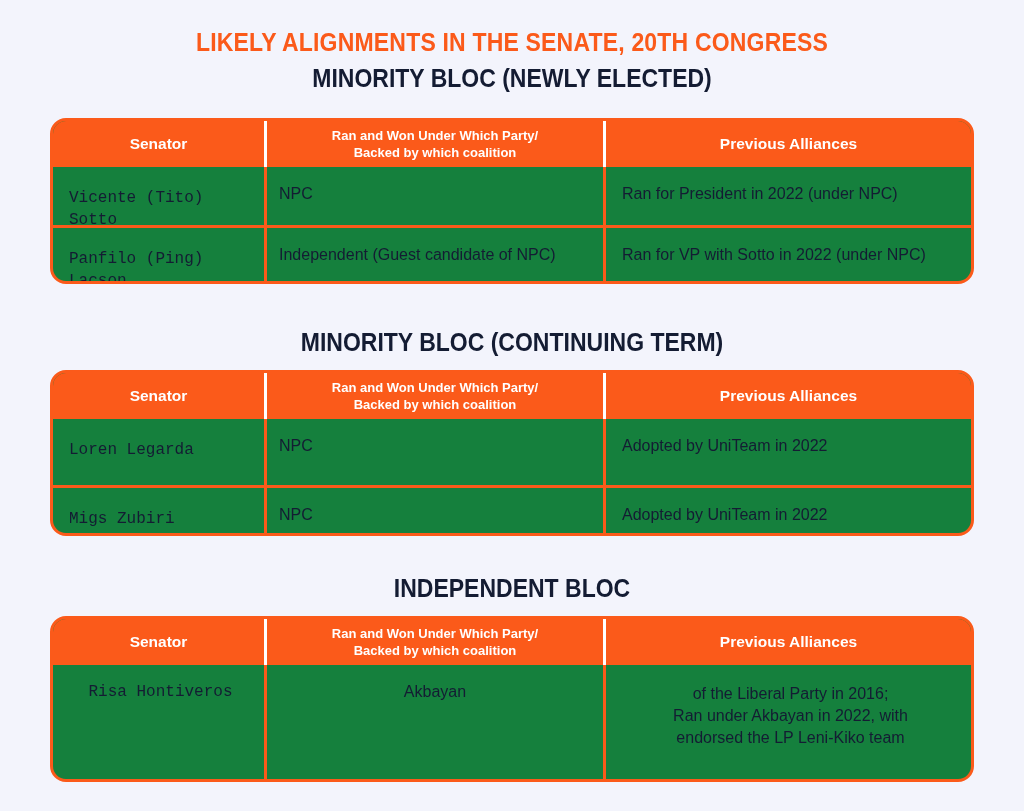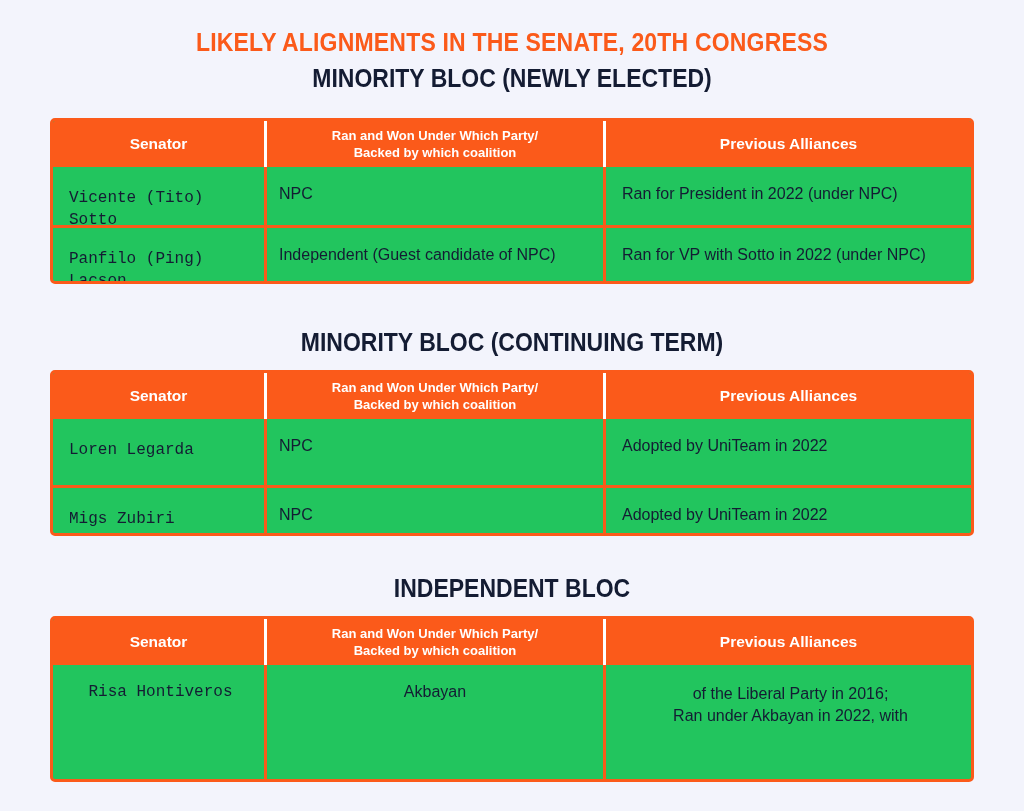--- a/index.html
+++ b/index.html
@@ -25,22 +25,22 @@
       text-align: center;
       color: #141c33;
       font-weight: bold;
       font-size: 25px;
       transform: scaleX(0.92);
     }
     .tbl {
       position: absolute;
       left: 50px; width: 924px;
       border: 3px solid #fb5a1a;
-      border-radius: 5px;
-      background: #22c55e;
+      border-radius: 16px;
+      background: #15803d;
       box-sizing: border-box;
       overflow: hidden;
     }
     .tbl-head {
       display: flex;
       background: #fb5a1a;
       height: 46px;
     }
     .th {
       color: #ffffff;
@@ -126,15 +126,16 @@
       <span>Backed by which coalition</span>
     </div>
     <div class="th c3">Previous Alliances</div>
   </div>
   <div class="row" style="height:114px;border-top:none;text-align:center;">
     <div class="td c1" style="padding-top:16px;">Risa Hontiveros</div>
     <div class="td c2" style="padding-top:16px;">Akbayan</div>
     <div class="td c3" style="padding-top:18px;">
       <span class="ml">of the Liberal Party in 2016;</span>
       <span class="ml">Ran under Akbayan in 2022, with</span>
+      <span class="ml">endorsed the LP Leni-Kiko team</span>
     </div>
   </div>
 </div>
 
 </body></html>

